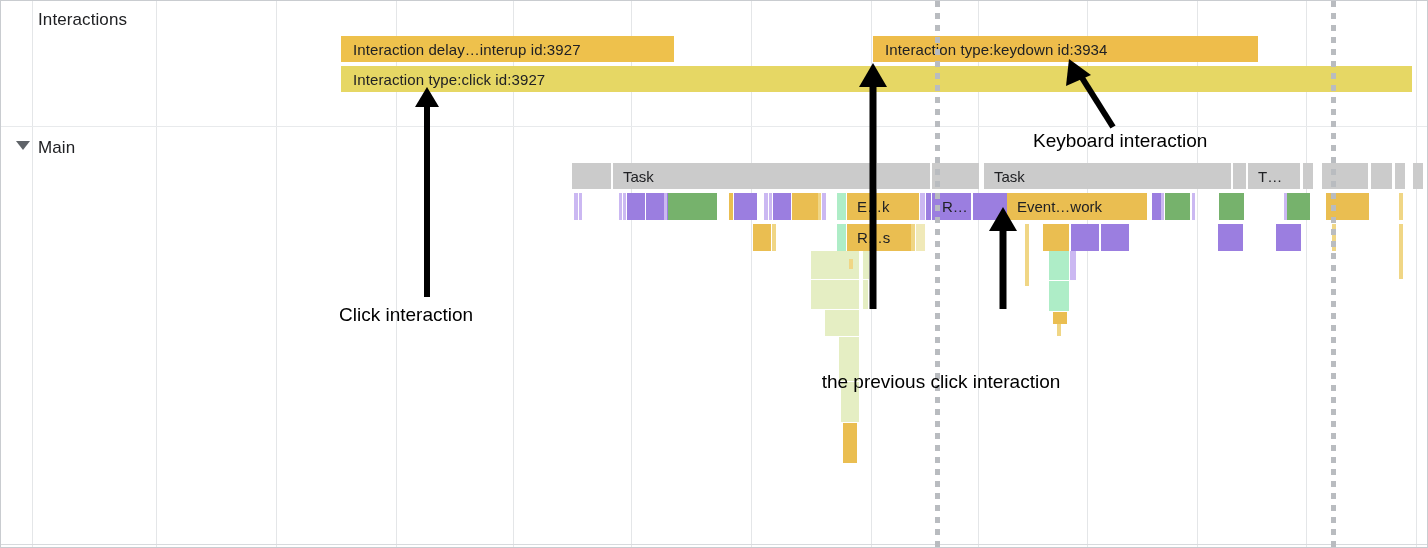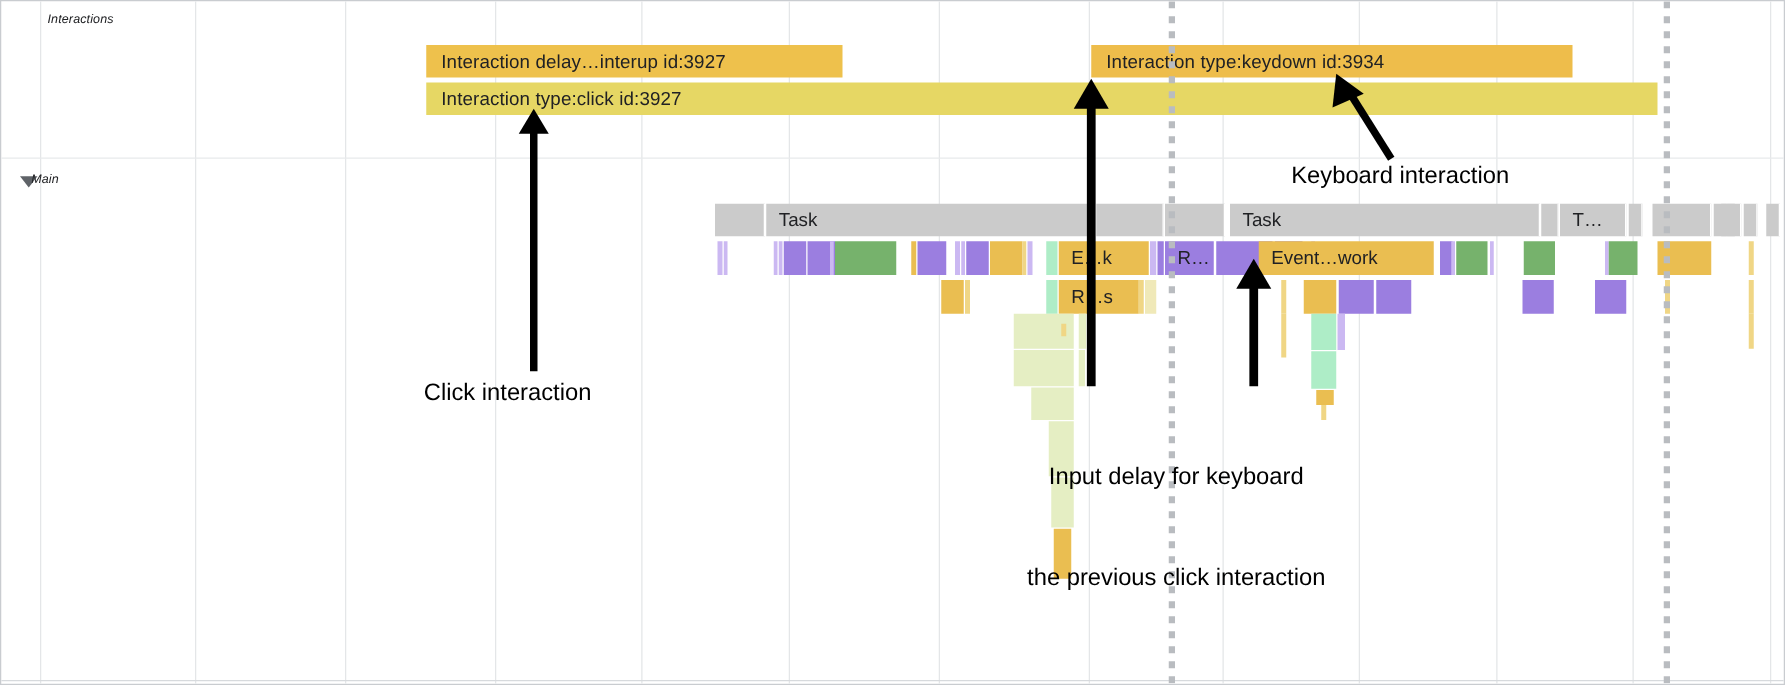--- a/index.html
+++ b/index.html
@@ -22,25 +22,24 @@
   .hrule{position:absolute;left:0;right:0;height:1px;background:#e8eaec;}
   .dashline{
     position:absolute;top:0;bottom:0;width:5px;
     background-image:linear-gradient(to bottom,#b9bcc0 0 6px,rgba(0,0,0,0) 6px 12px);
     background-size:5px 12px;
   }
 
   
   .tracklabel{
     position:absolute;
-    font-size:10px;
+    font-size:17px;
     color:#202124;
     white-space:nowrap;
     letter-spacing:.1px;
-    font-style:italic;
   }
   .tri{
     position:absolute;
     width:0;height:0;
     border-left:7px solid transparent;
     border-right:7px solid transparent;
     border-top:9px solid #5f6368;
   }
 
   
@@ -117,26 +116,26 @@
     <div class="vgrid" style="left:1305px"></div>
     <div class="vgrid" style="left:1415px"></div>
   </div>
 
   <div class="hrule" style="top:125px"></div>
   <div class="hrule" style="top:543px;background:#d7dadd"></div>
 
   <div class="tracklabel" style="left:37px;top:9px">Interactions</div>
 
   <div class="tri" style="left:15px;top:140px"></div>
-  <div class="tracklabel" style="left:24px;top:137px">Main</div>
+  <div class="tracklabel" style="left:37px;top:137px">Main</div>
 
   <div>
     <div class="ibar dark" style="left:340px;top:35px;width:333px">Interaction delay…interup id:3927</div>
     <div class="ibar darker" style="left:872px;top:35px;width:385px">Interaction type:keydown id:3934</div>
-    <div class="ibar light" style="left:340px;top:65px;width:985px">Interaction type:click id:3927</div>
+    <div class="ibar light" style="left:340px;top:65px;width:1071px">Interaction type:click id:3927</div>
   </div>
 
   <div>
 
     <div>
       <div class="blk task" style="left:571px;top:162px;width:40px;height:26px"></div>
       <div class="blk task" style="left:612px;top:162px;width:263px;height:26px">Task</div>
       <div class="blk task" style="left:876px;top:162px;width:54px;height:26px"></div>
       <div class="blk task" style="left:931px;top:162px;width:48px;height:26px"></div>
       <div class="blk task" style="left:983px;top:162px;width:248px;height:26px">Task</div>
@@ -275,17 +274,16 @@
       <line x1="1002" y1="308" x2="1002" y2="222" stroke="#000" stroke-width="7"></line>
       <polygon points="1002,206 988,230 1016,230" fill="#000"></polygon>
     </g>
   </svg>
 
   <div class="ann" style="left:1032px;top:126px">Keyboard interaction</div>
 
   <div class="ann" style="left:338px;top:300px">Click interaction</div>
 
   <div class="ann ctr" style="left:782px;top:313px;width:316px">
-    <div>Input delay for keyboard</div>
     <div>the previous click interaction</div>
   </div>
 
 </div>
 
 </body></html>

